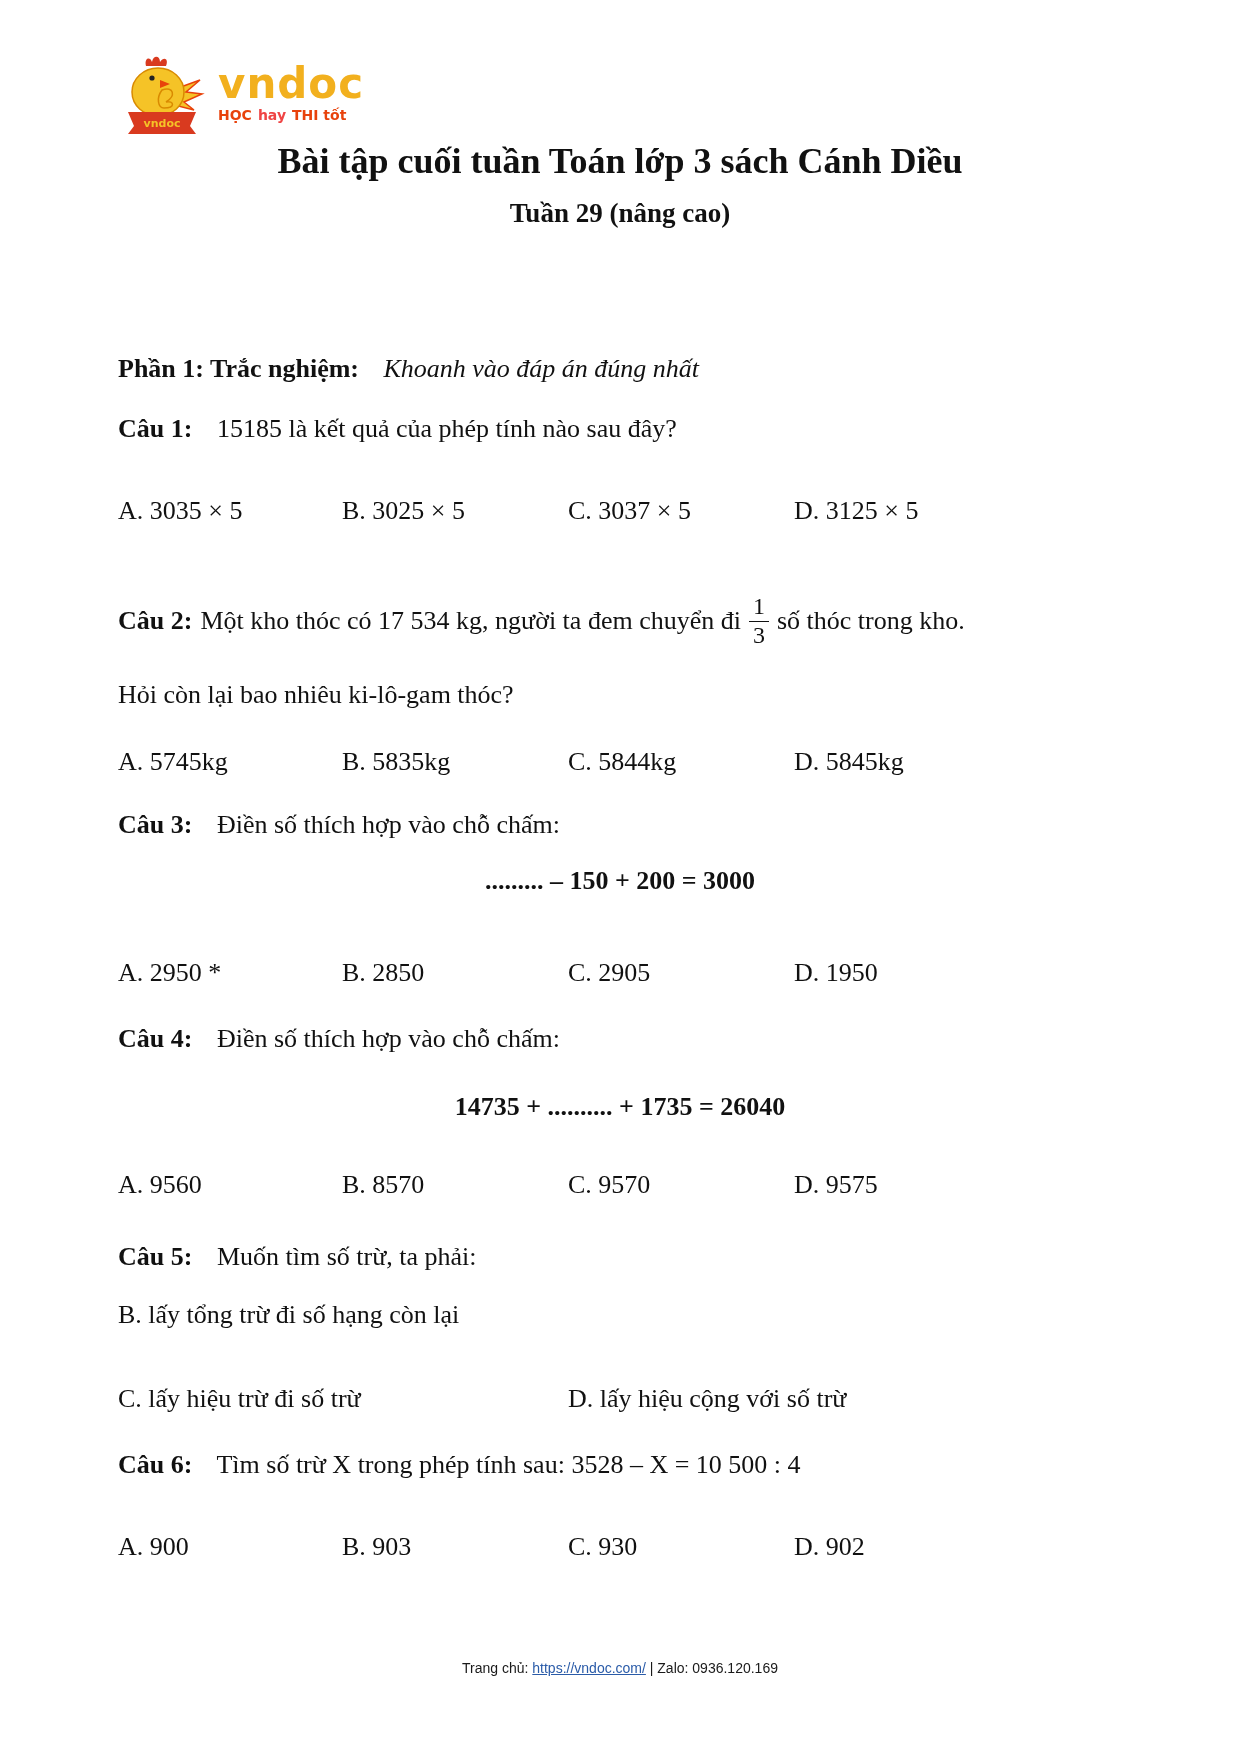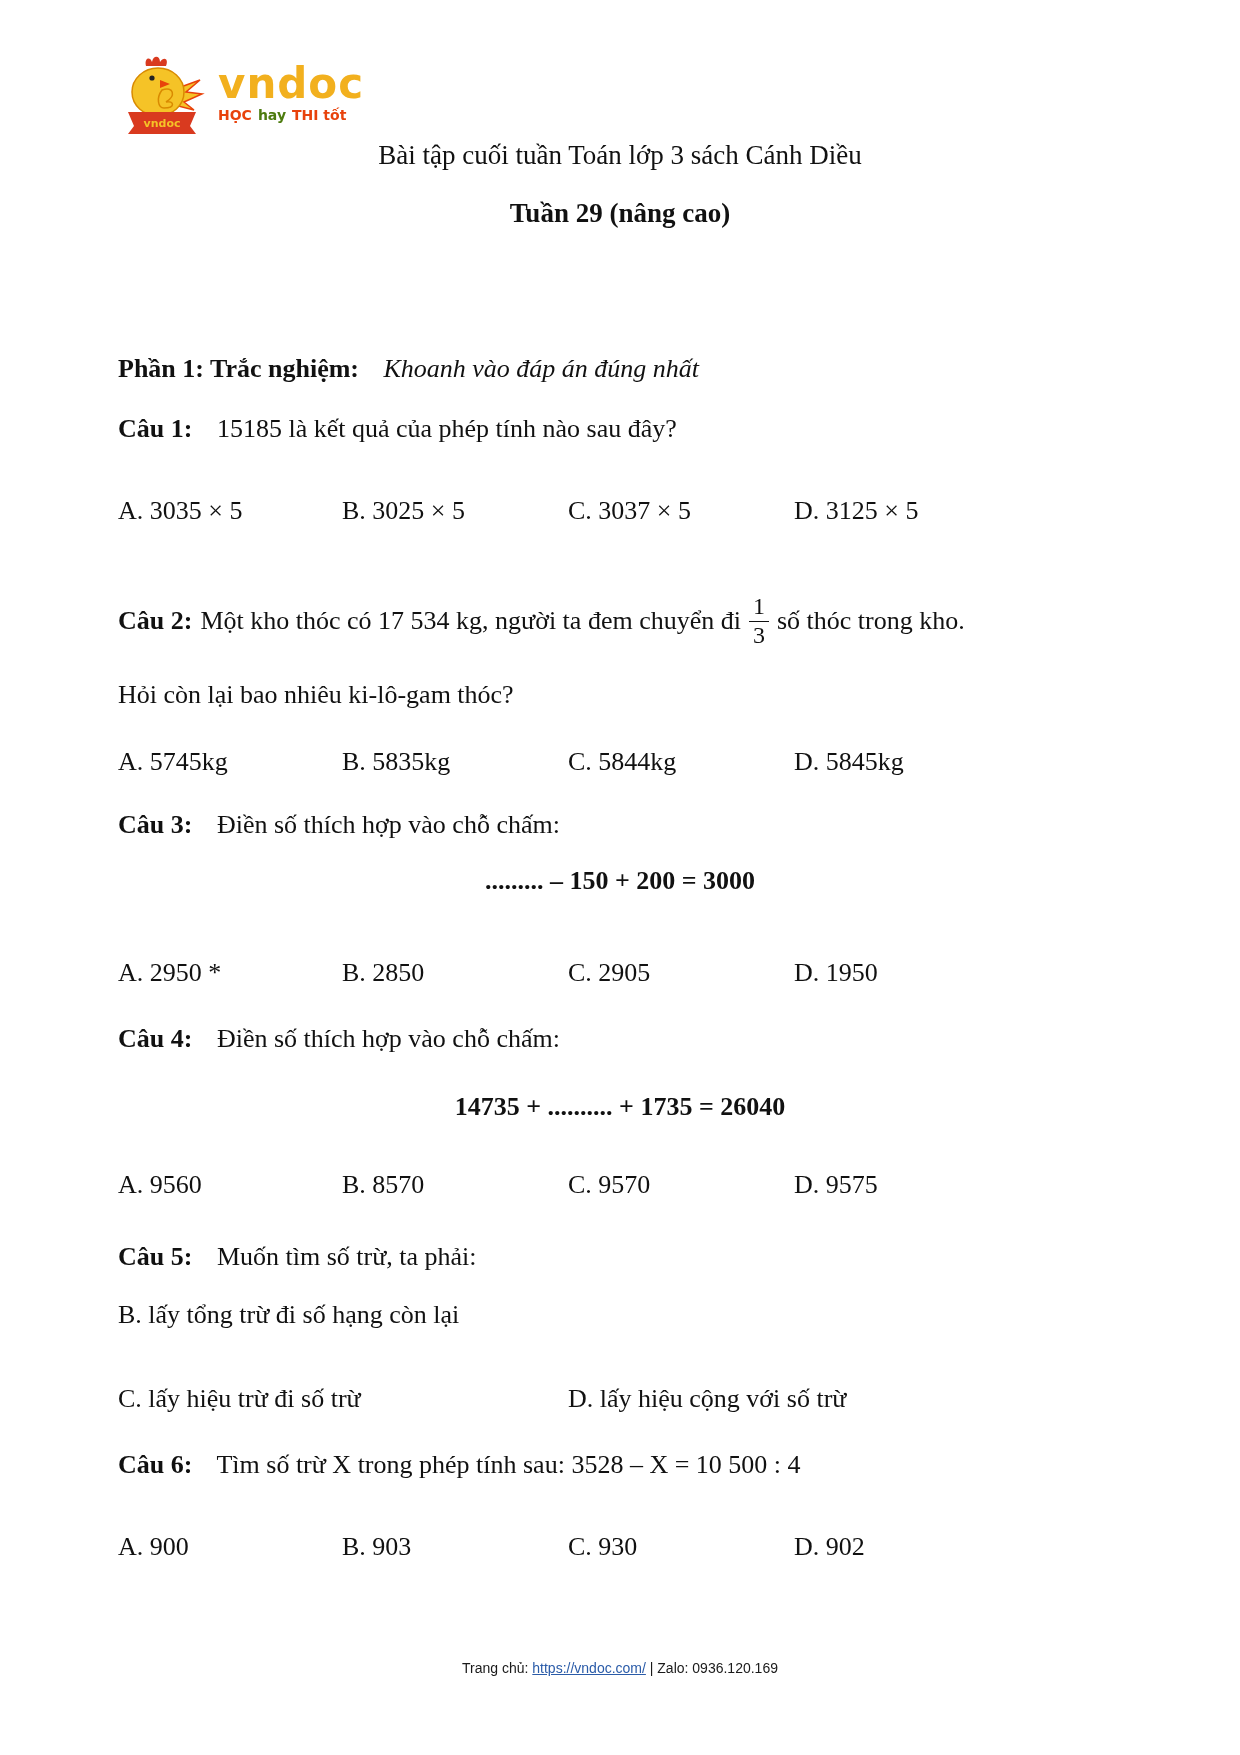--- a/index.html
+++ b/index.html
@@ -33,24 +33,24 @@
   }
   .tagline {
     font-family: "DejaVu Sans", sans-serif;
     font-weight: bold;
     font-size: 14px;
     line-height: 1.2;
     margin-top: 2px;
     display: flex; gap: 6px;
   }
   .tag-red { color: #E8420B; }
-  .tag-green { color: #4d7c0f; }
+  .tag-green { color: #ef4444; }
 
   
-  .title { top: 140px; font-size: 27px; font-weight: normal; }
+  .title { top: 140px; font-size: 36px; font-weight: bold; }
   .subtitle { top: 198px; font-size: 27px; font-weight: bold; }
 
   .label { font-weight: bold; margin-right: 18px; }
 
   
   .opts4 { display: grid; grid-template-columns: 224px 226px 226px 1fr; }
   .opts2 { display: grid; grid-template-columns: 450px 1fr; }
 
   
   .eq { font-weight: bold; font-size: 26px; }

